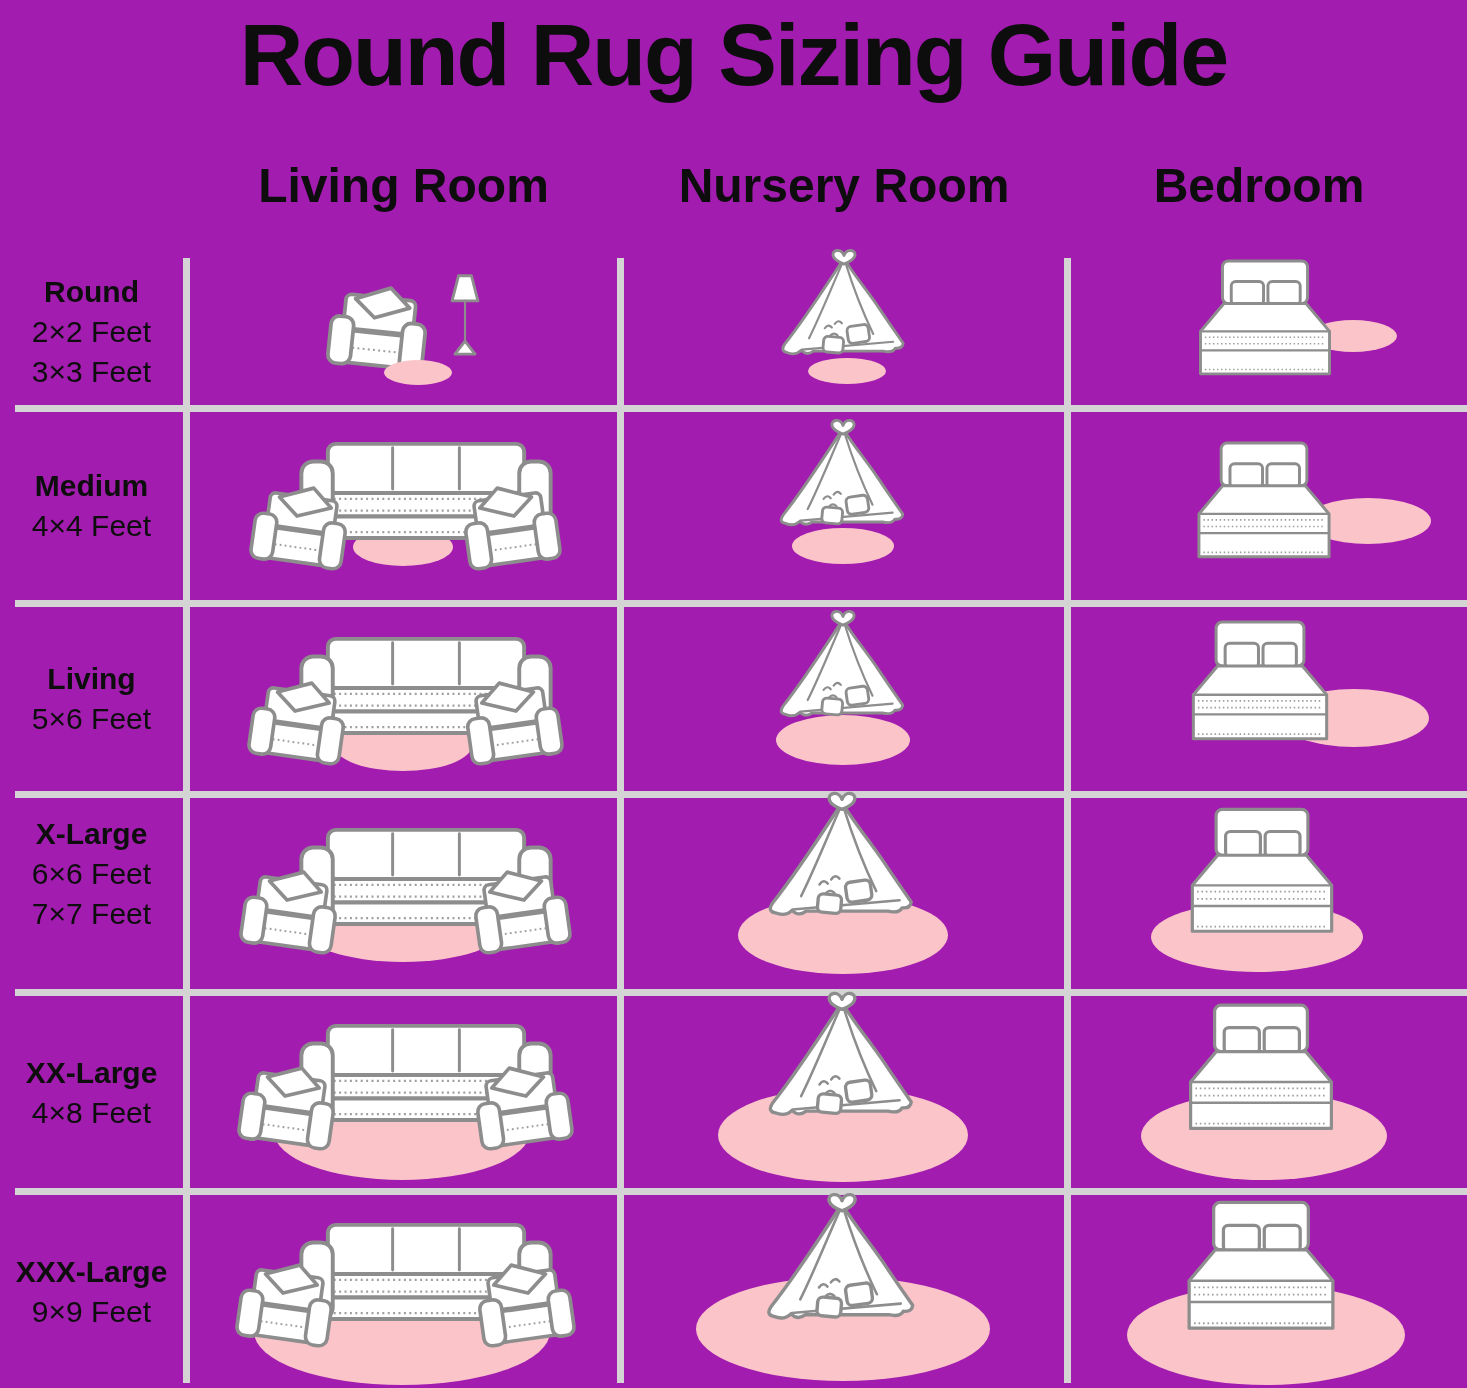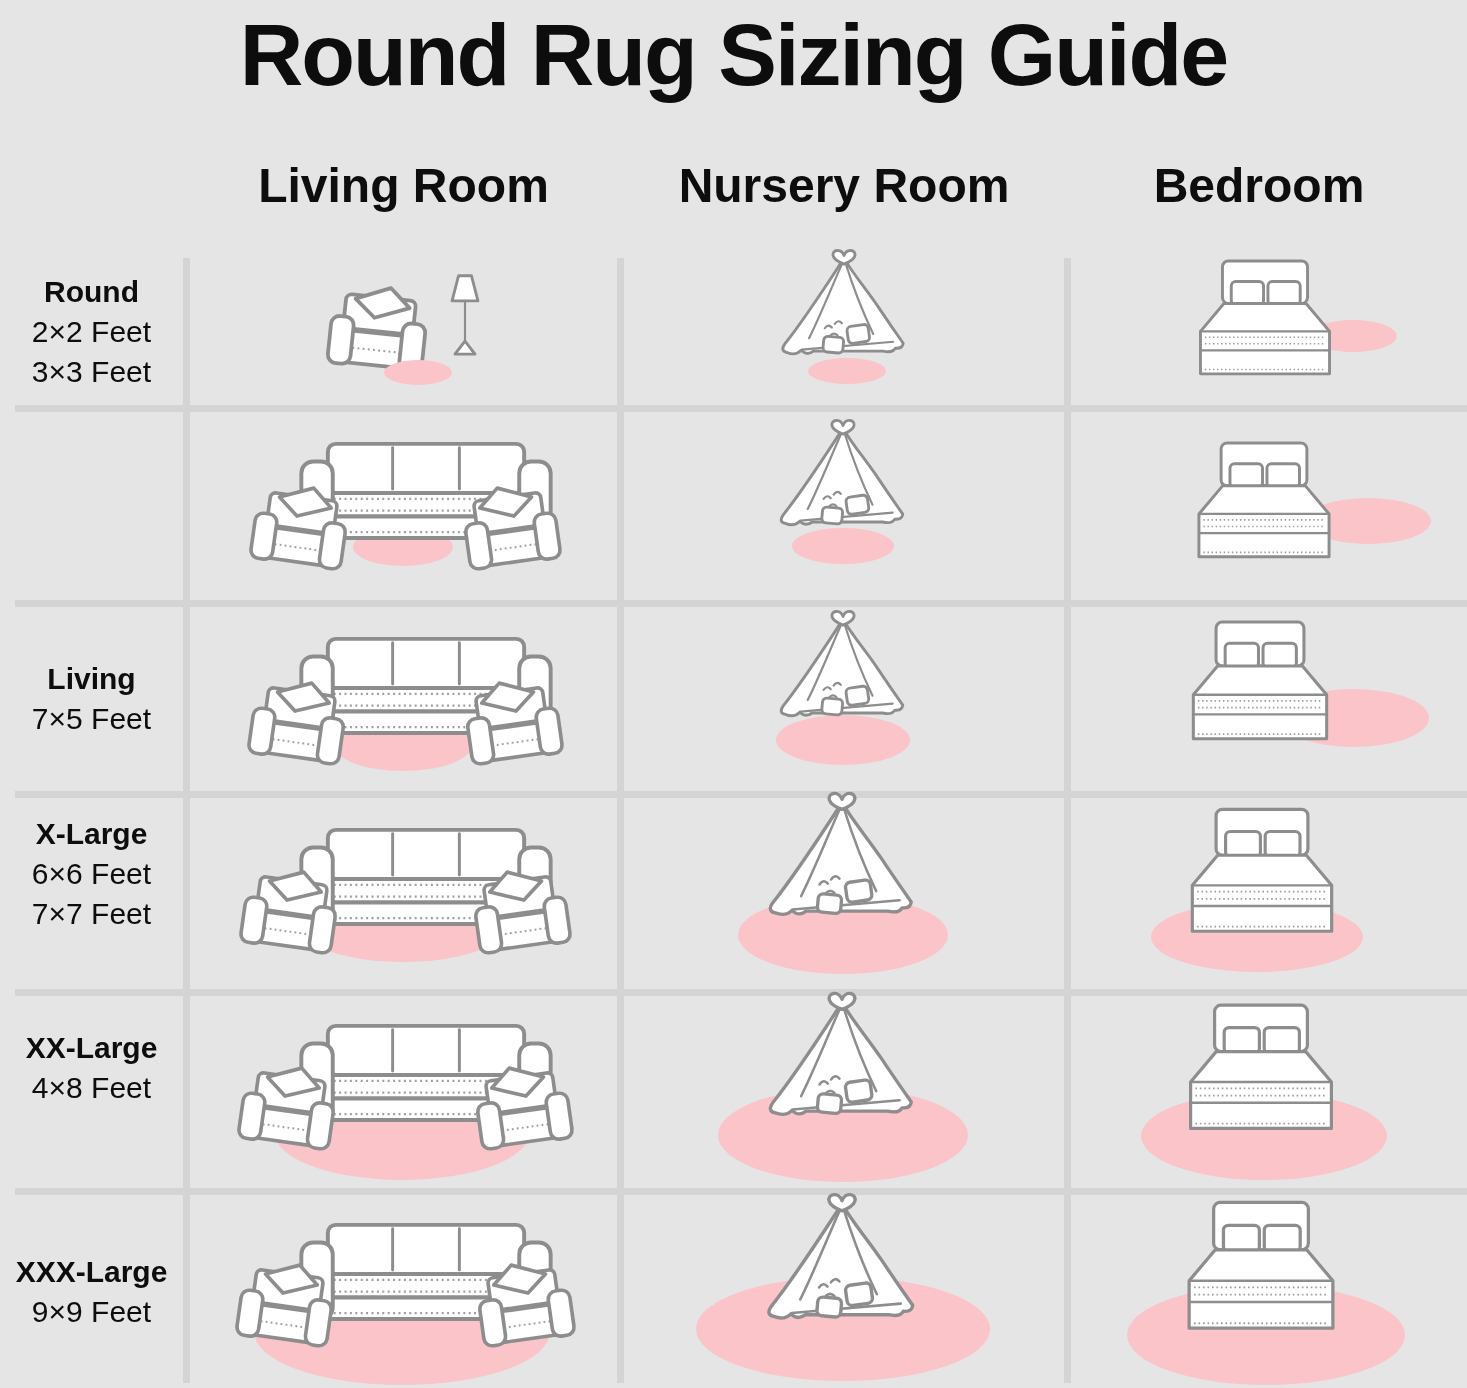--- a/index.html
+++ b/index.html
@@ -3,21 +3,21 @@
 <meta charset="utf-8">
 <style>
   :root{
     --rug-pink:#FAC4C9;
     --sketch-gray:#8D8D8D;
     --grid-gray:#D4D4D4;
     --text-black:#0D0D0D;
   }
   *{margin:0;padding:0;box-sizing:border-box;}
   body{background:#fff;font-family:"Liberation Sans", sans-serif;}
-  .page{position:relative;width:1467px;height:1388px;background:#e5e5e5;overflow:hidden;}
+  .page{position:relative;width:1467px;height:1388px;background:#a21caf;overflow:hidden;}
 
   .title{position:absolute;top:4px;left:0;width:1467px;text-align:center;
          font-size:88px;font-weight:700;letter-spacing:-2px;color:var(--text-black);}
 
   .col-header{position:absolute;top:150px;height:70px;display:flex;align-items:center;justify-content:center;
               font-size:48px;font-weight:700;color:var(--text-black);}
   .col-header.living{left:190px;width:427px;}
   .col-header.nursery{left:624px;width:440px;}
   .col-header.bedroom{left:1061px;width:396px;}
 
@@ -102,30 +102,34 @@
   <div class="hline" style="top:600px"></div>
   <div class="hline" style="top:791px"></div>
   <div class="hline" style="top:989px"></div>
   <div class="hline" style="top:1188px"></div>
 
   <div class="row-label" style="top:258px;height:147px">
     <div class="nm">Round</div>
     <div>2×2 Feet</div>
     <div>3×3 Feet</div>
   </div>
+  <div class="row-label" style="top:412px;height:188px">
+    <div class="nm">Medium</div>
+    <div>4×4 Feet</div>
+  </div>
   <div class="row-label" style="top:607px;height:184px">
     <div class="nm">Living</div>
-    <div>7×5 Feet</div>
+    <div>5×6 Feet</div>
   </div>
   <div class="row-label" style="top:798px;height:152px">
     <div class="nm">X-Large</div>
     <div>6×6 Feet</div>
     <div>7×7 Feet</div>
   </div>
-  <div class="row-label" style="top:996px;height:144px">
+  <div class="row-label" style="top:1021px;height:144px">
     <div class="nm">XX-Large</div>
     <div>4×8 Feet</div>
   </div>
   <div class="row-label" style="top:1195px;height:193px">
     <div class="nm">XXX-Large</div>
     <div>9×9 Feet</div>
   </div>
 
   <div class="cell" style="left:190px;top:258px;width:427px;height:147px">
     <div class="rug front" style="left:194px;top:102px;width:68px;height:25px"></div>

